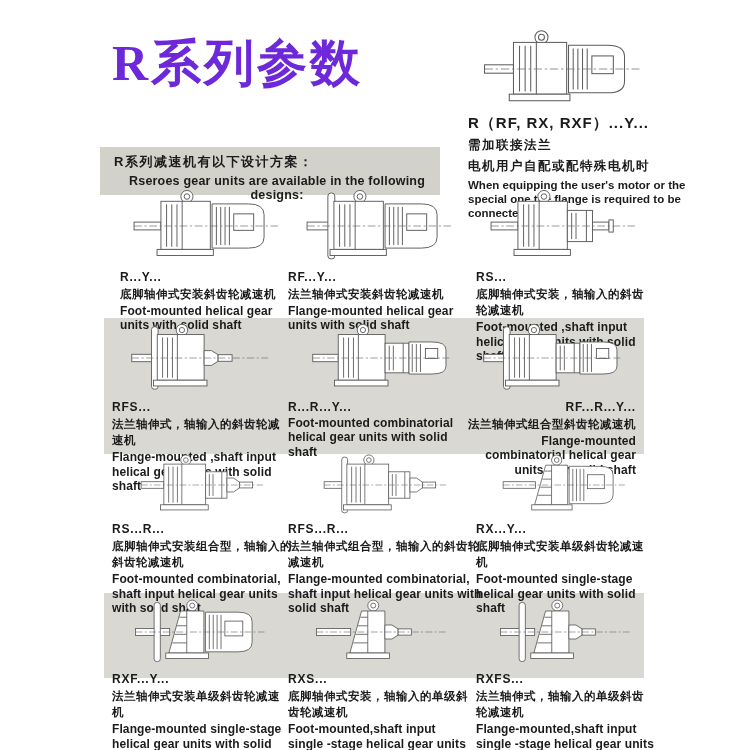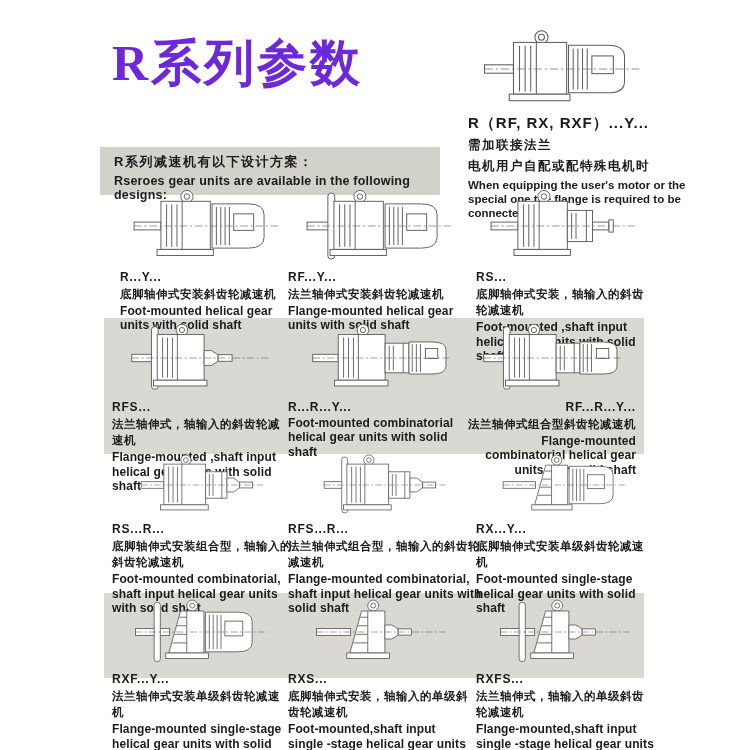--- a/index.html
+++ b/index.html
@@ -10,21 +10,21 @@
   
   .header-unit{position:absolute;left:468px;top:26px;width:268px;}
   .header-unit .diag{height:86px;display:flex;justify-content:flex-start;padding-left:10px;}
   .h-model{font-size:15px;font-weight:700;letter-spacing:1px;margin-top:2px;}
   .h-zh{font-size:12.5px;font-weight:700;letter-spacing:1.5px;margin-top:4px;}
   .h-en{font-size:11.5px;font-weight:700;line-height:1.2;margin-top:4px;width:250px;}
   
   .banner{position:absolute;left:100px;top:147px;width:340px;height:48px;background:#d2d2cb;
           box-sizing:border-box;padding:6px 0 0 14px;}
   .banner-zh{font-size:13px;font-weight:700;letter-spacing:1.5px;}
-  .banner-en{font-size:12.5px;font-weight:700;margin-top:3px;letter-spacing:0.2px;}
+  .banner-en{font-size:12.5px;font-weight:700;margin-top:3px;letter-spacing:0.2px;text-align:center;}
   
   .band{position:absolute;background:#d9d8d2;}
   .band2{left:104px;top:318px;width:540px;height:136px;}
   .band4{left:104px;top:593px;width:540px;height:85px;}
   
   .cell{position:absolute;}
   .diag{display:flex;justify-content:center;align-items:center;}
   .diag svg{display:block;}
   .r1 .diag{height:80px;}
   .r2 .diag{height:76px;}

